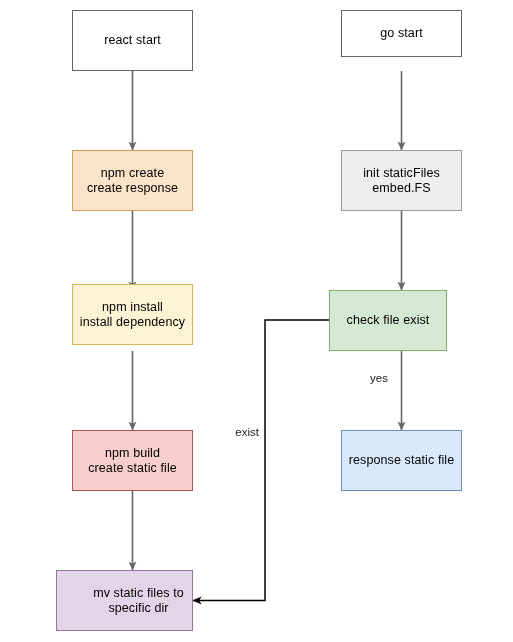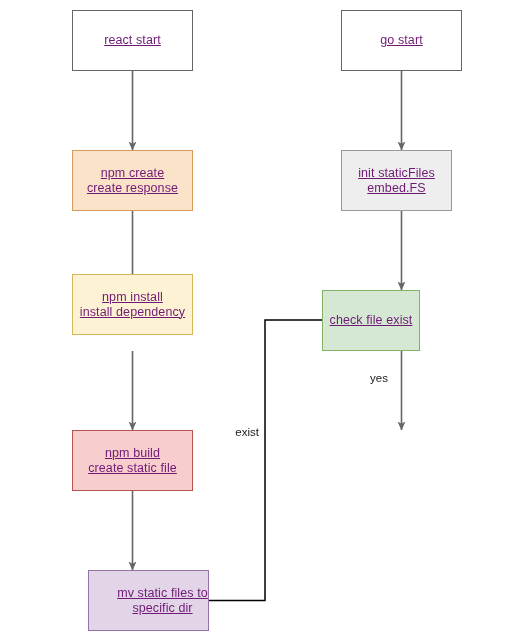--- a/index.html
+++ b/index.html
@@ -23,26 +23,25 @@
   }
   .node {
     position: absolute;
     box-sizing: border-box;
     display: flex;
     align-items: center;
     justify-content: center;
     text-align: center;
     font-size: 12.5px;
     line-height: 15px;
-    color: #701a75;
+    color: #000000;
     border-width: 1px;
     border-style: solid;
     letter-spacing: 0.1px;
     white-space: pre-line;
-    text-decoration: underline;
   }
   .edge-label {
     position: absolute;
     font-size: 11.5px;
     line-height: 13px;
     color: #1a1a1a;
     background: #ffffff;
     padding: 0 2px;
     white-space: nowrap;
   }
@@ -108,47 +107,50 @@
 
   <div class="node" style="left:72px; top:10px; width:121px; height:61px; background:#ffffff; border-color:#666666;">
     <span>react start</span>
   </div>
 
   <div class="node" style="left:72px; top:150px; width:121px; height:61px; background:#fae3c8; border-color:#d79b5b;">
     <span>npm create
 create response</span>
   </div>
 
-  <div class="node" style="left:72px; top:274px; width:121px; height:61px; background:#fdf3d4; border-color:#d6b656;">
+  <div class="node" style="left:72px; top:284px; width:121px; height:61px; background:#fdf3d4; border-color:#d6b656;">
     <span>npm install
 install dependency</span>
   </div>
 
   <div class="node" style="left:72px; top:430px; width:121px; height:61px; background:#f8cdcd; border-color:#b85450;">
     <span>npm build
 create static file</span>
   </div>
 
-  <div class="node" style="left:88px; top:570px; width:121px; height:61px; background:#e1d5e7; border-color:#9673a6;padding-left:28px;">
+  <div class="node" style="left:56px; top:570px; width:137px; height:61px; background:#e1d5e7; border-color:#9673a6;padding-left:28px;">
     <span>mv static files to
 specific dir</span>
   </div>
 
-  <div class="node" style="left:341px; top:10px; width:121px; height:61px; background:#ffffff; border-color:#666666;">
+  <div class="node" style="left:341px; top:10px; width:121px; height:47px; background:#ffffff; border-color:#666666;">
     <span>go start</span>
   </div>
 
-  <div class="node" style="left:341px; top:150px; width:111px; height:61px; background:#eeeeee; border-color:#999999;">
+  <div class="node" style="left:341px; top:150px; width:121px; height:61px; background:#eeeeee; border-color:#999999;">
     <span>init staticFiles
 embed.FS</span>
   </div>
 
-  <div class="node" style="left:322px; top:290px; width:98px; height:61px; background:#d5e8d4; border-color:#82b366;">
+  <div class="node" style="left:329px; top:290px; width:118px; height:61px; background:#d5e8d4; border-color:#82b366;">
     <span>check file exist</span>
   </div>
 
+  <div class="node" style="left:341px; top:430px; width:121px; height:61px; background:#dae8fc; border-color:#6c8ebf;">
+    <span>response static file</span>
+  </div>
 
   <div class="edge-label" style="left:390px; top:372px; transform:translateX(-100%);">yes</div>
 
   <div class="edge-label" style="left:261px; top:426px; transform:translateX(-100%);">exist</div>
 
 
 </div>
 
 </body></html>

